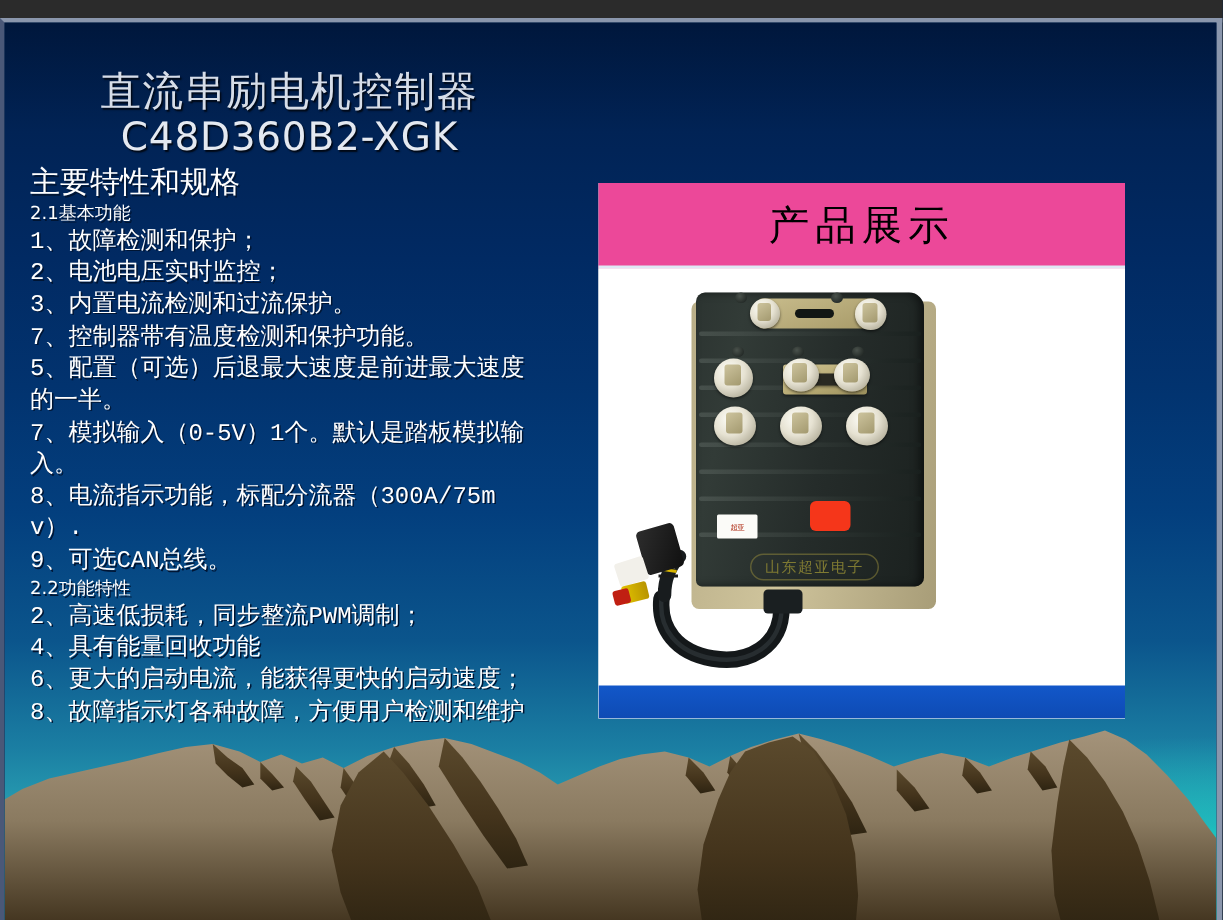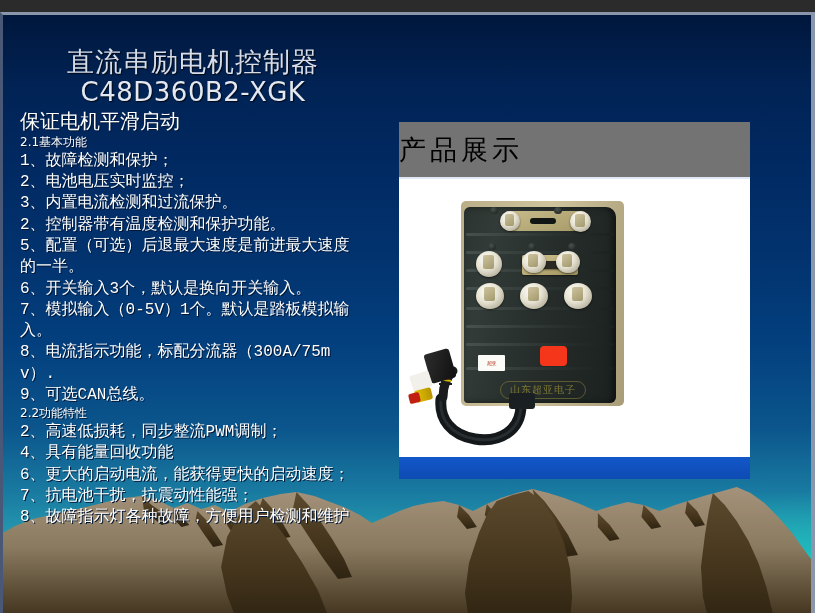--- a/index.html
+++ b/index.html
@@ -93,22 +93,22 @@
   }
 
   
   .showcase{
     position:absolute;left:396px;top:107px;
     width:351px;height:357px;
     background:#ffffff;
   }
   .showcase-header{
     height:57px;
-    background:#737373;
-    display:flex;align-items:center;
+    background:#ec4899;
+    display:flex;align-items:center;justify-content:center;
     border-bottom:2px solid #dfe8f4;
   }
   .showcase-header-text{
     color:#000000;
     font-size:27px;
     letter-spacing:4px;
   }
   .showcase-body{
     position:relative;
     height:300px;
@@ -123,21 +123,21 @@
   
   .device{
     position:absolute;left:62px;top:16px;width:163px;height:213px;
   }
   .dev-base{
     position:absolute;left:0;top:6px;width:100%;height:205px;
     background:linear-gradient(100deg,#b9ae88 0%,#cfc49c 45%,#a89d78 100%);
     border-radius:5px;
   }
   .dev-body{
-    position:absolute;left:3px;top:12px;width:152px;height:196px;
+    position:absolute;left:3px;top:0;width:152px;height:196px;
     background:linear-gradient(102deg,#2c3431 0%,#323b37 18%,#252c2a 55%,#1b211f 100%);
     border-radius:6px 10px 6px 4px;
     box-shadow:inset -3px 0 6px rgba(0,0,0,.5);
   }
   .fin{
     position:absolute;left:2px;width:148px;height:3px;
     background:linear-gradient(90deg,rgba(90,100,95,.55),rgba(25,32,30,.85));
     border-radius:2px;
   }
   .term{
@@ -248,41 +248,39 @@
     <path fill="url(#mtnDark)" d="M716,22 L728,34 L740,50 L752,70 L762,92 L770,116 L776,140 L778,150 L712,150 L706,126 L704,96 L708,64 L712,40 Z"></path>
     <path fill="url(#mtnDark)" d="M690,30 L700,40 L708,54 L698,56 L688,42 Z"></path>
   </svg>
 
   <div class="title-block">
     <div class="title-line1">直流串励电机控制器</div>
     <div class="title-line2">C48D360B2-XGK</div>
   </div>
 
   <div class="body-col">
-    <div class="heading">保证电机平滑启动</div>
+    <div class="heading">主要特性和规格</div>
 
     <div>
       <div class="subhead">2.1基本功能</div>
       <div class="bullet">1、故障检测和保护；</div>
       <div class="bullet">2、电池电压实时监控；</div>
       <div class="bullet">3、内置电流检测和过流保护。</div>
-      <div class="bullet">2、控制器带有温度检测和保护功能。</div>
+      <div class="bullet">7、控制器带有温度检测和保护功能。</div>
       <div class="bullet">5、配置（可选）后退最大速度是前进最大速度的一半。</div>
-      <div class="bullet">6、开关输入3个，默认是换向开关输入。</div>
       <div class="bullet">7、模拟输入（0-5V）1个。默认是踏板模拟输入。</div>
       <div class="bullet">8、电流指示功能，标配分流器（300A/75mv）.</div>
       <div class="bullet">9、可选CAN总线。</div>
     </div>
 
     <div>
       <div class="subhead">2.2功能特性</div>
       <div class="bullet">2、高速低损耗，同步整流PWM调制；</div>
       <div class="bullet">4、具有能量回收功能</div>
       <div class="bullet">6、更大的启动电流，能获得更快的启动速度；</div>
-      <div class="bullet">7、抗电池干扰，抗震动性能强；</div>
       <div class="bullet">8、故障指示灯各种故障，方便用户检测和维护</div>
 
     </div>
   </div>
 
   <div class="showcase">
     <div class="showcase-header">
       <div class="showcase-header-text">产品展示</div>
     </div>
 

